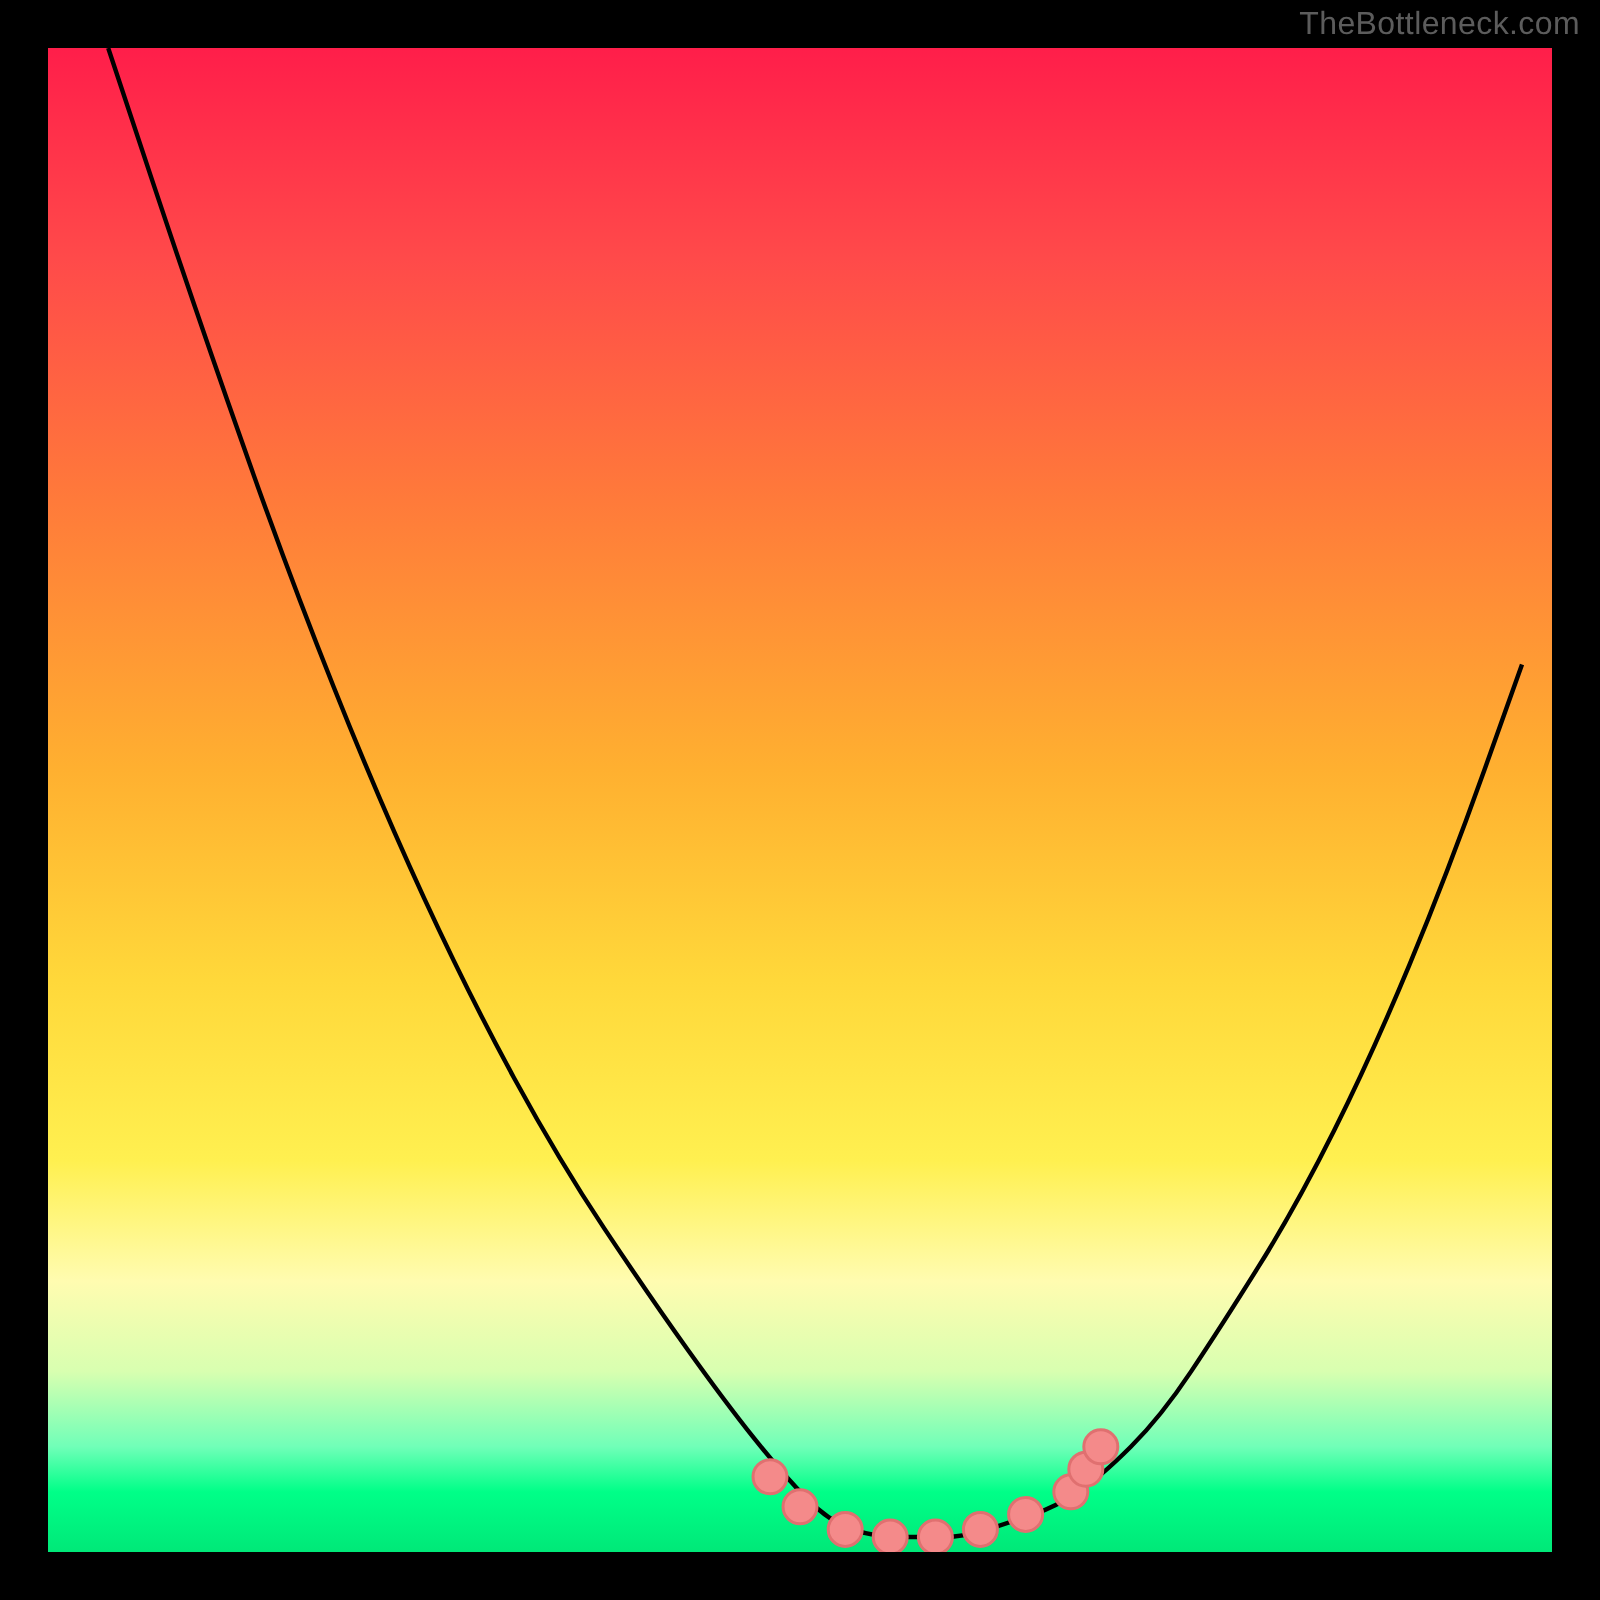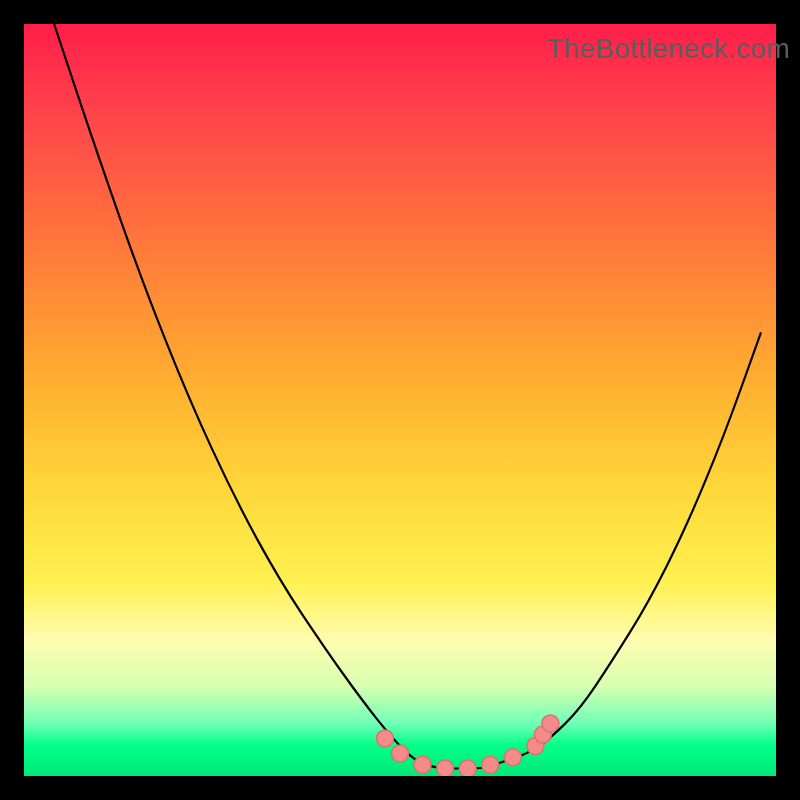--- a/index.html
+++ b/index.html
@@ -42,24 +42,23 @@
     left: 0;
     top: 0;
     width: 752px;
     height: 752px;
   }
   .watermark {
     position: absolute;
     top: 4px;
     right: 10px;
     font-family: Arial, Helvetica, sans-serif;
-    font-size: 28px;
+    font-size: 16px;
     color: #5c5c5c;
     letter-spacing: 0.2px;
-    margin-top: 29px;
   }
 </style>
 </head>
 <body>
 
 <div class="frame">
   <div class="plot-bg"></div>
   <svg class="curve" viewBox="0 0 752 752" preserveAspectRatio="none">
     <path id="curve-path" d="M 30.1 0.0 Q 30.1 0.0 52.6 67.7 Q 75.2 135.4 97.8 199.3 Q 120.3 263.2 142.9 319.6 Q 165.4 376.0 188.0 424.9 Q 210.6 473.8 233.1 515.1 Q 255.7 556.5 278.2 590.3 Q 300.8 624.2 319.6 650.5 Q 338.4 676.8 353.4 695.6 Q 368.5 714.4 379.8 725.7 Q 391.0 737.0 402.3 740.7 Q 413.6 744.5 424.9 744.5 Q 436.2 744.5 447.4 744.5 Q 458.7 744.5 470.0 740.7 Q 481.3 737.0 492.6 733.2 Q 503.8 729.4 515.1 721.9 Q 526.4 714.4 541.4 699.4 Q 556.5 684.3 571.5 661.8 Q 586.6 639.2 605.4 609.1 Q 624.2 579.0 643.0 541.4 Q 661.8 503.8 680.6 458.7 Q 699.4 413.6 718.2 361.0 L 737.0 308.3" fill="none" stroke="#000000" stroke-width="2.2"></path>
     <g id="markers">

